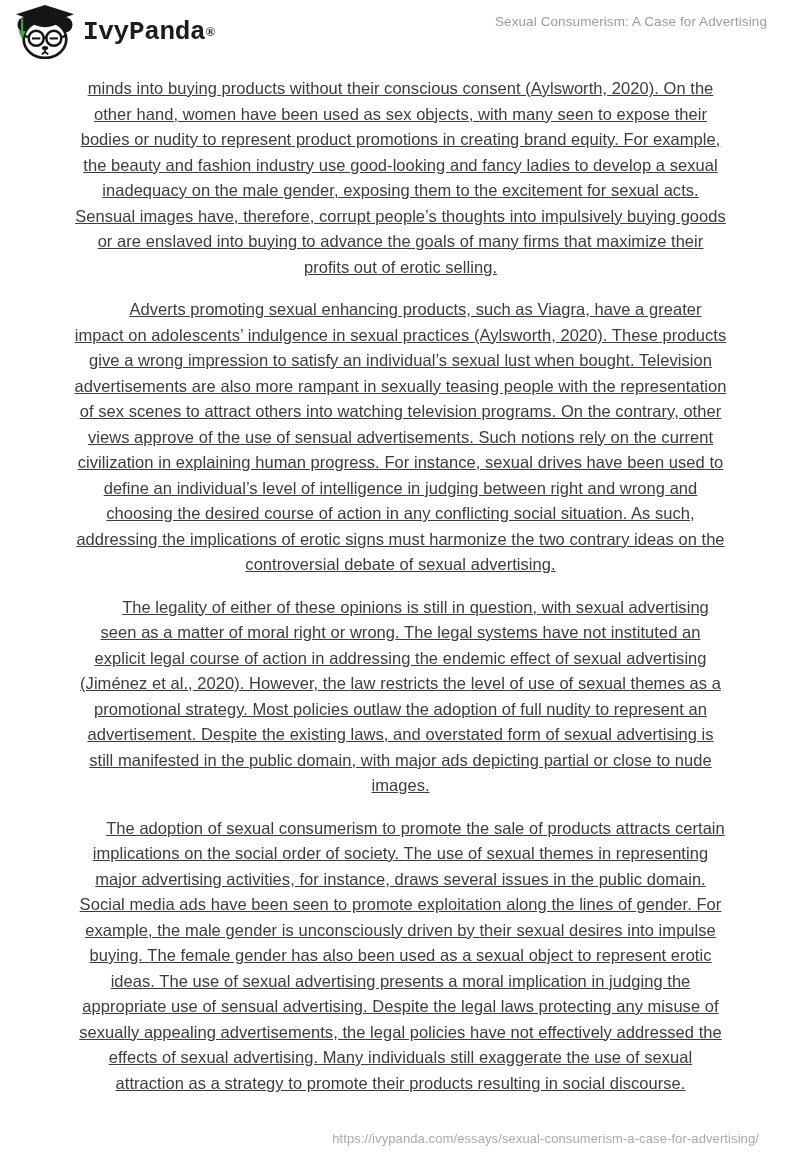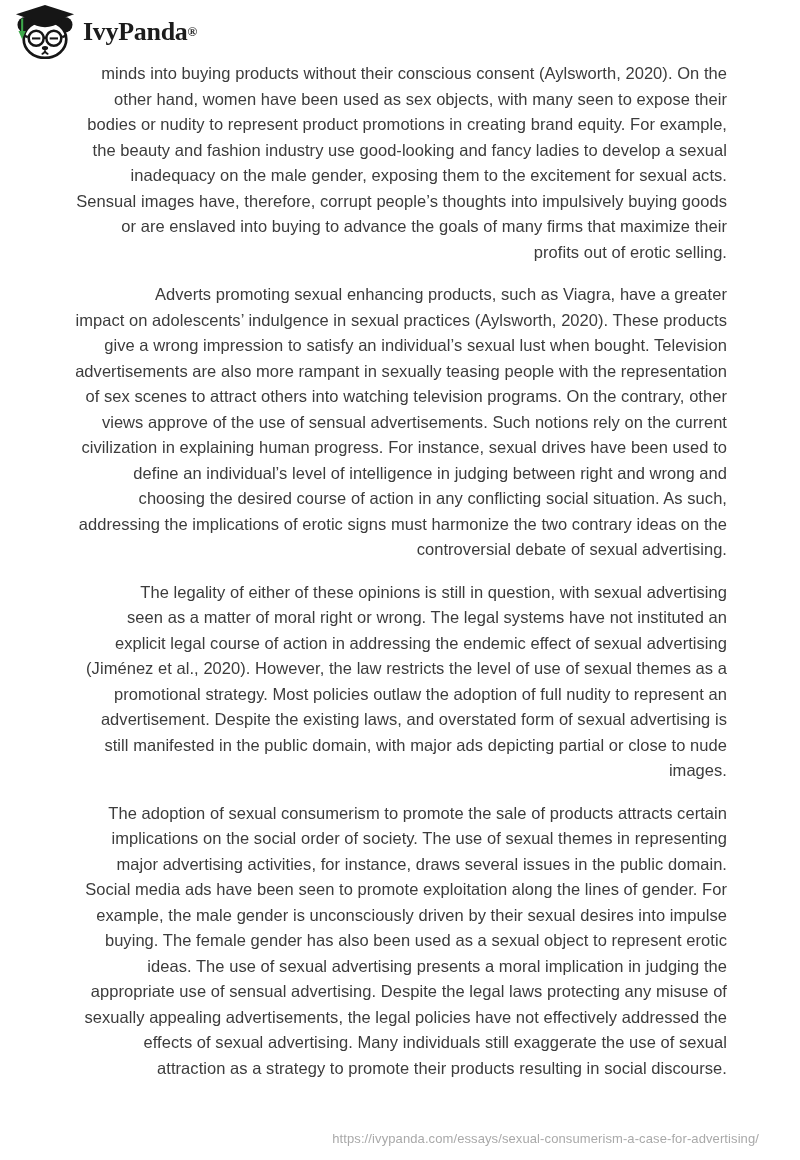--- a/index.html
+++ b/index.html
@@ -17,21 +17,21 @@
   .brand {
     position: absolute;
     top: 5px;
     left: 13px;
     display: flex;
     align-items: center;
     cursor: pointer;
   }
   .brand svg { width: 64px; height: 54px; display: block; }
   .brand-name {
-    font-family: Liberation Serif, serif;
+    font-family: Liberation Mono, monospace;
     font-weight: 700;
     font-size: 26px;
     color: #1c1c1c;
     margin-left: 6px;
     letter-spacing: -0.3px;
     text-align: right;
   }
   .brand-reg {
     font-family: "Liberation Serif", serif;
     font-weight: 700;
@@ -44,28 +44,29 @@
     top: 14px;
     right: 33px;
     font-size: 13.5px;
     color: #9b9b9b;
     letter-spacing: 0.1px;
   }
 
   
   .essay {
     position: absolute;
-    top: 61px;
+    top: 76px;
     left: 74px;
     width: 653px;
     color: #3c3c3c;
     font-size: 16.5px;
     line-height: 25.5px;
     letter-spacing: 0.05px;
-    text-align: right;
+    text-align: center;
+    text-decoration: underline;
   }
   .essay p { margin: 0 0 17px 0; }
   .essay p.indent { text-indent: 30px; }
 
   
   .footer-url {
     position: absolute;
     right: 41px;
     bottom: 14px;
     font-size: 13px;
@@ -111,20 +112,21 @@
         </g>
 
         <g>
           <ellipse cx="30" cy="41.5" rx="3" ry="2" fill="#161616"></ellipse>
           <path d="M30 43.5 Q30 46.5 26.8 47.3 M30 43.5 Q30 46.5 33.2 47.3" fill="none" stroke="#161616" stroke-width="1.6"></path>
         </g>
       </svg>
       <span class="brand-name">IvyPanda</span>
         <span class="brand-reg">®</span>
     </div>
+    <div class="doc-title">Sexual Consumerism: A Case for Advertising</div>
   </div>
 
   <div class="essay">
     <p>minds into buying products without their conscious consent (Aylsworth, 2020). On the other hand, women have been used as sex objects, with many seen to expose their bodies or nudity to represent product promotions in creating brand equity. For example, the beauty and fashion industry use good-looking and fancy ladies to develop a sexual inadequacy on the male gender, exposing them to the excitement for sexual acts. Sensual images have, therefore, corrupt people’s thoughts into impulsively buying goods or are enslaved into buying to advance the goals of many firms that maximize their profits out of erotic selling.</p>
     <p class="indent">Adverts promoting sexual enhancing products, such as Viagra, have a greater impact on adolescents’ indulgence in sexual practices (Aylsworth, 2020). These products give a wrong impression to satisfy an individual’s sexual lust when bought. Television advertisements are also more rampant in sexually teasing people with the representation of sex scenes to attract others into watching television programs. On the contrary, other views approve of the use of sensual advertisements. Such notions rely on the current civilization in explaining human progress. For instance, sexual drives have been used to define an individual’s level of intelligence in judging between right and wrong and choosing the desired course of action in any conflicting social situation. As such, addressing the implications of erotic signs must harmonize the two contrary ideas on the controversial debate of sexual advertising.</p>
     <p class="indent">The legality of either of these opinions is still in question, with sexual advertising seen as a matter of moral right or wrong. The legal systems have not instituted an explicit legal course of action in addressing the endemic effect of sexual advertising (Jiménez et al., 2020). However, the law restricts the level of use of sexual themes as a promotional strategy. Most policies outlaw the adoption of full nudity to represent an advertisement. Despite the existing laws, and overstated form of sexual advertising is still manifested in the public domain, with major ads depicting partial or close to nude images.</p>
     <p class="indent">The adoption of sexual consumerism to promote the sale of products attracts certain implications on the social order of society. The use of sexual themes in representing major advertising activities, for instance, draws several issues in the public domain. Social media ads have been seen to promote exploitation along the lines of gender. For example, the male gender is unconsciously driven by their sexual desires into impulse buying. The female gender has also been used as a sexual object to represent erotic ideas. The use of sexual advertising presents a moral implication in judging the appropriate use of sensual advertising. Despite the legal laws protecting any misuse of sexually appealing advertisements, the legal policies have not effectively addressed the effects of sexual advertising. Many individuals still exaggerate the use of sexual attraction as a strategy to promote their products resulting in social discourse.</p>
   </div>
 
   <div class="footer-url">https://ivypanda.com/essays/sexual-consumerism-a-case-for-advertising/</div>

